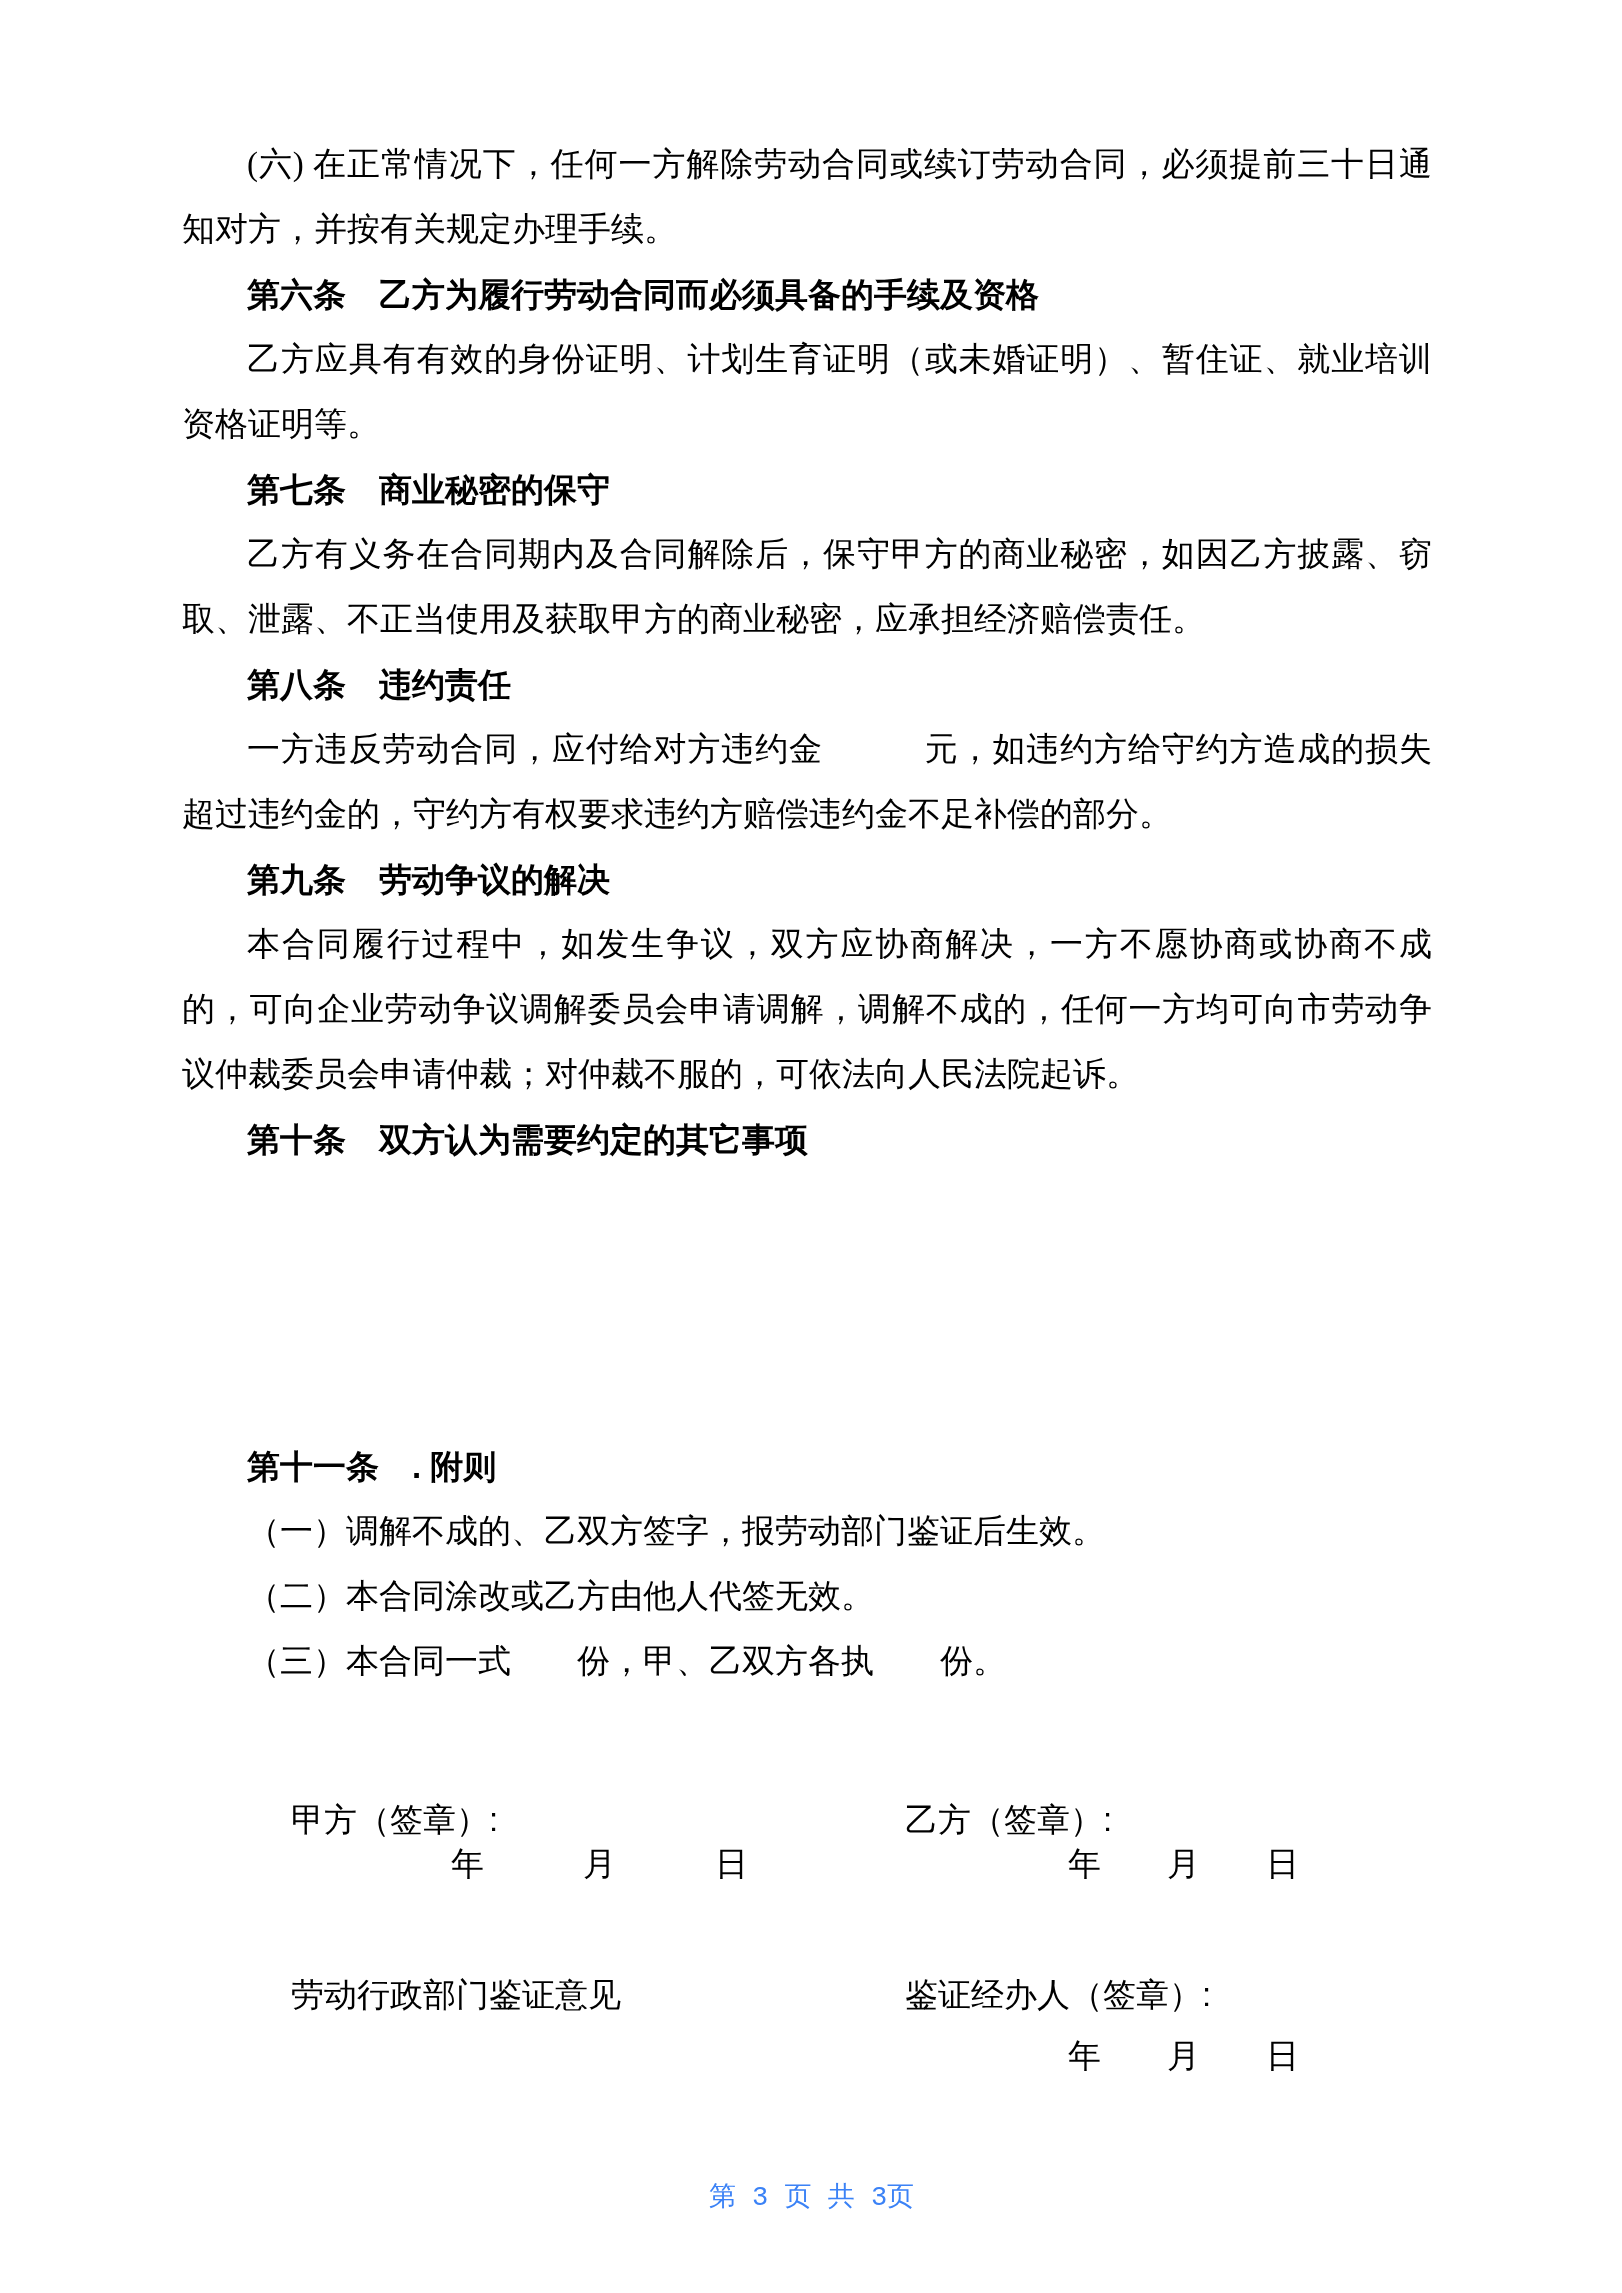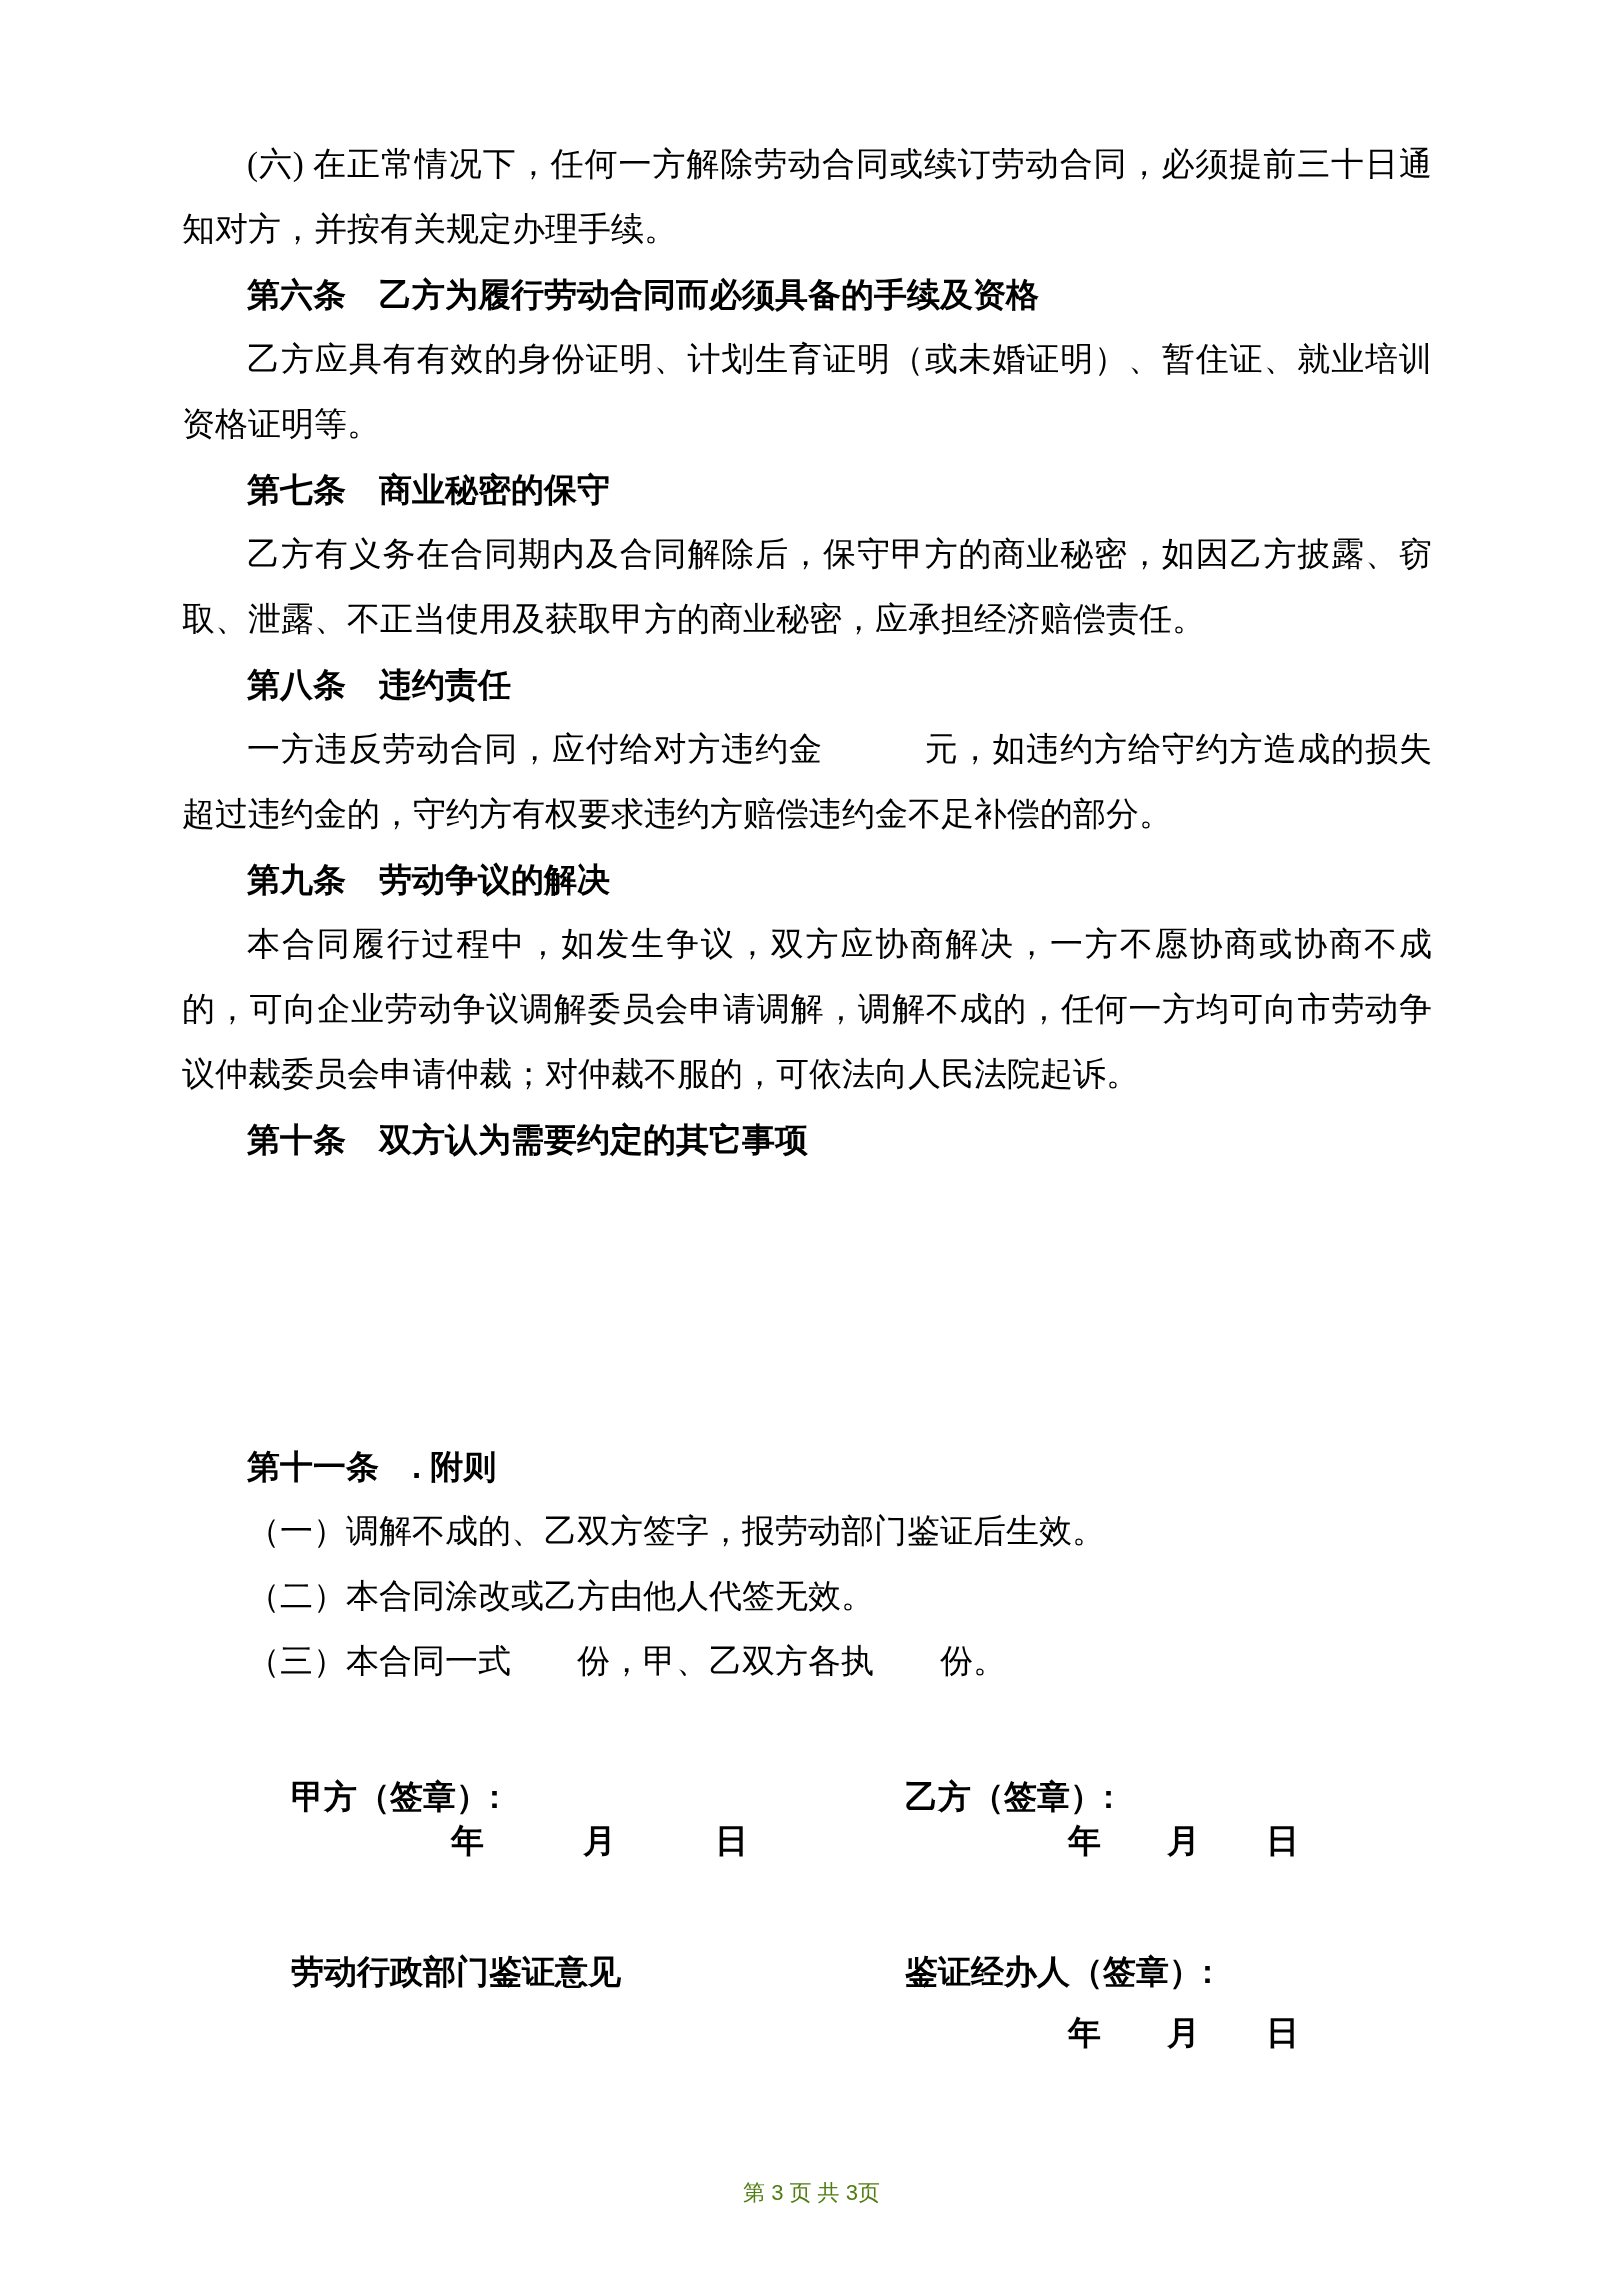--- a/index.html
+++ b/index.html
@@ -25,40 +25,40 @@
     font-family: "Liberation Sans", "DejaVu Sans", sans-serif;
     font-weight: 700;
     font-size: 33px;
     line-height: 65px;
     text-indent: 65px;
   }
   .h-title { margin-left: 33px; text-align: center; }
   .gap-top { margin-top: 262px; }
 
   .sig-block {
-    margin-top: 81px;
+    margin-top: 104px;
     font-family: "Liberation Sans", "DejaVu Sans", sans-serif;
-    font-weight: 700;
+    font-weight: 400;
     font-size: 33px;
   }
   .sig-row { position: relative; height: 44px; line-height: 44px; }
   .sig-left { display: inline-block; margin-left: 109px; }
   .date-left { margin-left: 269px; }
   .sig-right { position: absolute; left: 723px; top: 0; }
   .date-right { left: 886px; }
   .row-dept { margin-top: 87px; }
   .row-agent-date { margin-top: 12.7px; height: 51px; line-height: 51px; }
 
   .footer {
     position: absolute;
     left: 0; right: 0; top: 2178px;
     text-align: center;
-    font-family: Liberation Sans, sans-serif;
-    font-size: 22px;
-    color: #4d7c0f;
+    font-family: Liberation Mono, monospace;
+    font-size: 27px;
+    color: #3b82f6;
   }
 </style>
 </head>
 <body>
 
 <div class="page">
   <main class="doc">
 
     <p class="para">(六) 在正常情况下，任何一方解除劳动合同或续订劳动合同，必须提前三十日通知对方，并按有关规定办理手续。</p>
 

